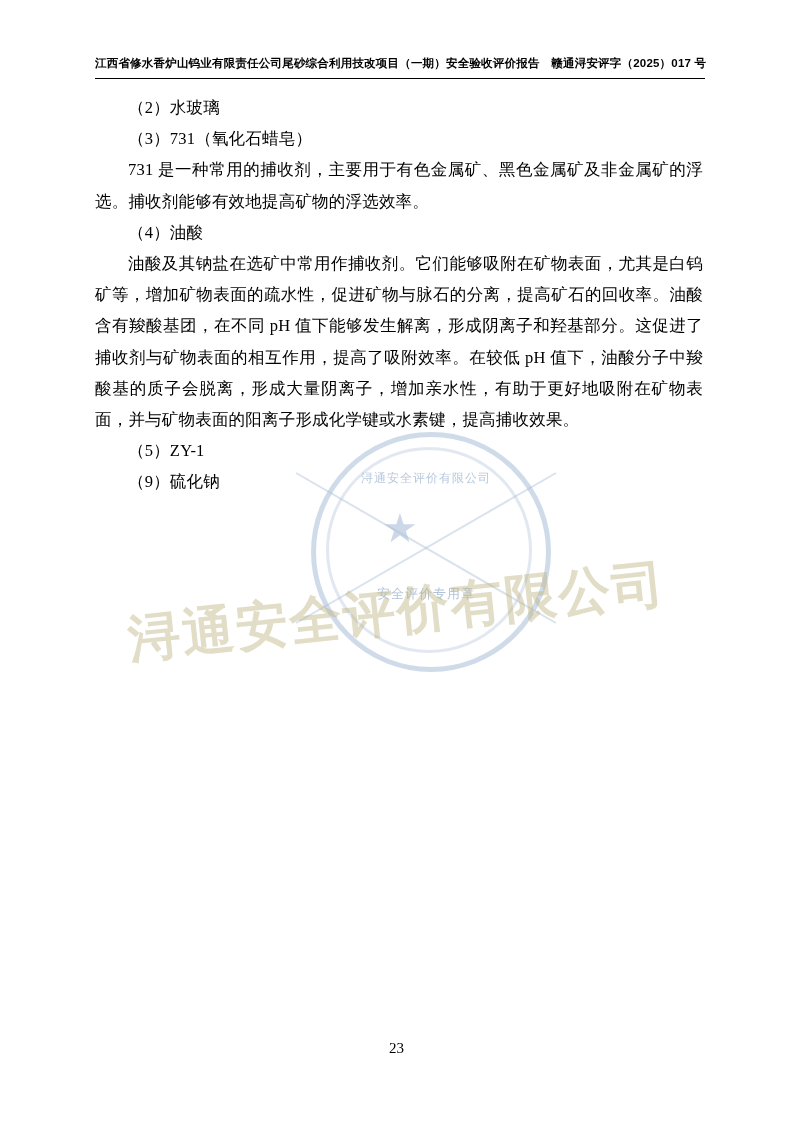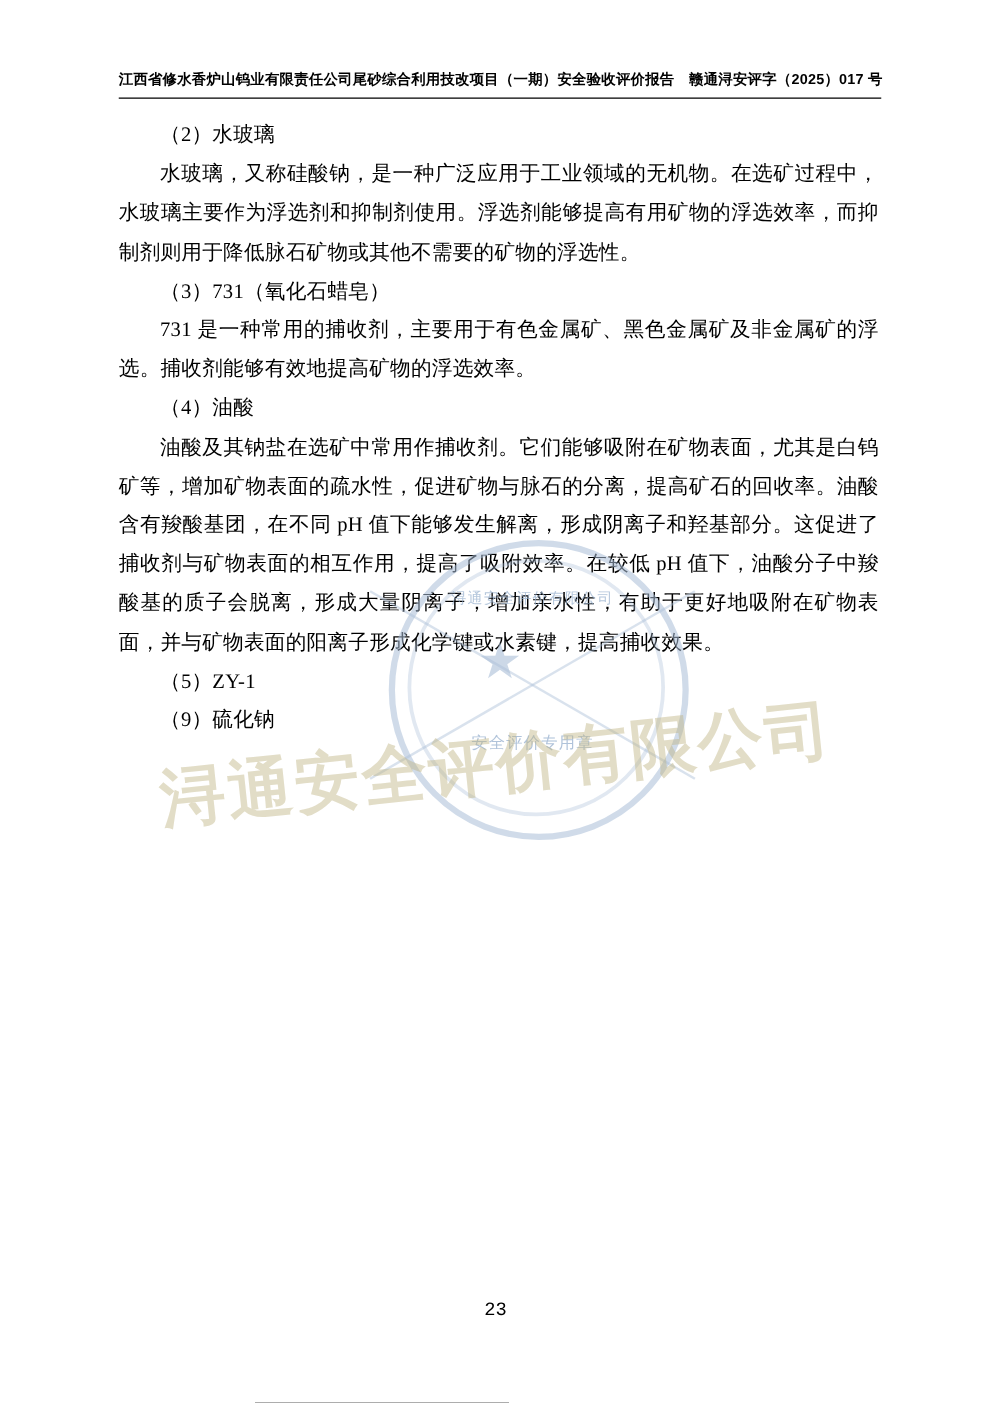--- a/index.html
+++ b/index.html
@@ -62,21 +62,21 @@
   }
 
   
   .page-number {
     position: absolute;
     top: 1040px;
     left: 0;
     width: 793px;
     text-align: center;
     font-size: 15px;
-    font-family: Liberation Mono, monospace;
+    font-family: Liberation Serif, serif;
   }
 
   
   .watermark {
     position: absolute;
     left: 0;
     top: 0;
     width: 793px;
     height: 938px;
     pointer-events: none;
@@ -164,21 +164,20 @@
 </head>
 <body>
 
 <div class="page">
 
   <div class="header">江西省修水香炉山钨业有限责任公司尾砂综合利用技改项目（一期）安全验收评价报告　赣通浔安评字（2025）017 号</div>
   <div class="header-rule"></div>
 
   <div class="content">
     <p class="indent">（2）水玻璃</p>
-    <p class="indent">水玻璃，又称硅酸钠，是一种广泛应用于工业领域的无机物。在选矿过程中，水玻璃主要作为浮选剂和抑制剂使用。浮选剂能够提高有用矿物的浮选效率，而抑制剂则用于降低脉石矿物或其他不需要的矿物的浮选性。</p>
     <p class="indent">（3）731（氧化石蜡皂）</p>
     <p class="indent">731 是一种常用的捕收剂，主要用于有色金属矿、黑色金属矿及非金属矿的浮选。捕收剂能够有效地提高矿物的浮选效率。</p>
     <p class="indent">（4）油酸</p>
     <p class="indent">油酸及其钠盐在选矿中常用作捕收剂。它们能够吸附在矿物表面，尤其是白钨矿等，增加矿物表面的疏水性，促进矿物与脉石的分离，提高矿石的回收率。油酸含有羧酸基团，在不同 pH 值下能够发生解离，形成阴离子和羟基部分。这促进了捕收剂与矿物表面的相互作用，提高了吸附效率。在较低 pH 值下，油酸分子中羧酸基的质子会脱离，形成大量阴离子，增加亲水性，有助于更好地吸附在矿物表面，并与矿物表面的阳离子形成化学键或水素键，提高捕收效果。</p>
     <p class="indent">（5）ZY-1</p>
     <p class="indent">（9）硫化钠</p>
   </div>
 
   <div class="page-number">23</div>
 

